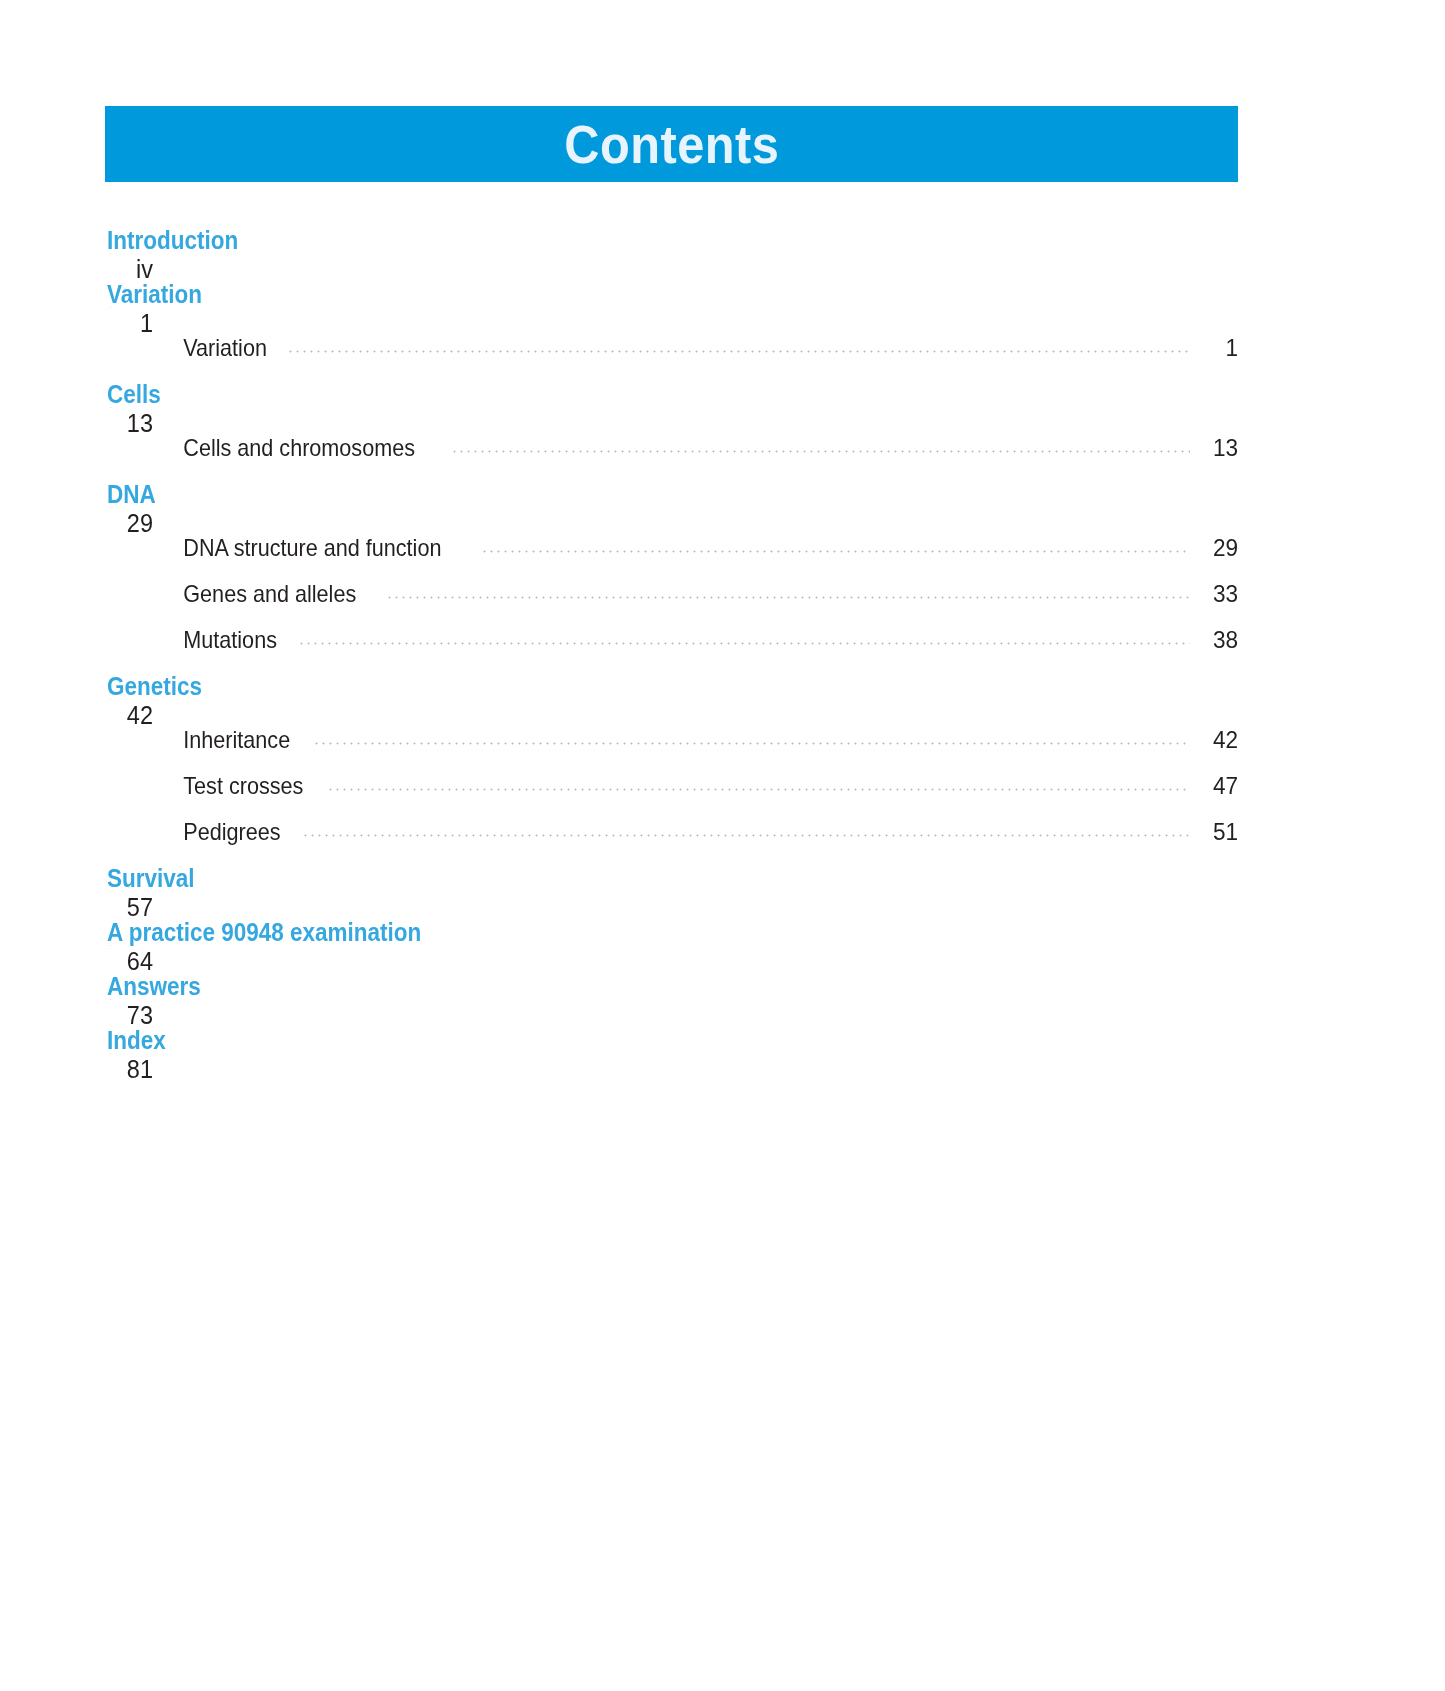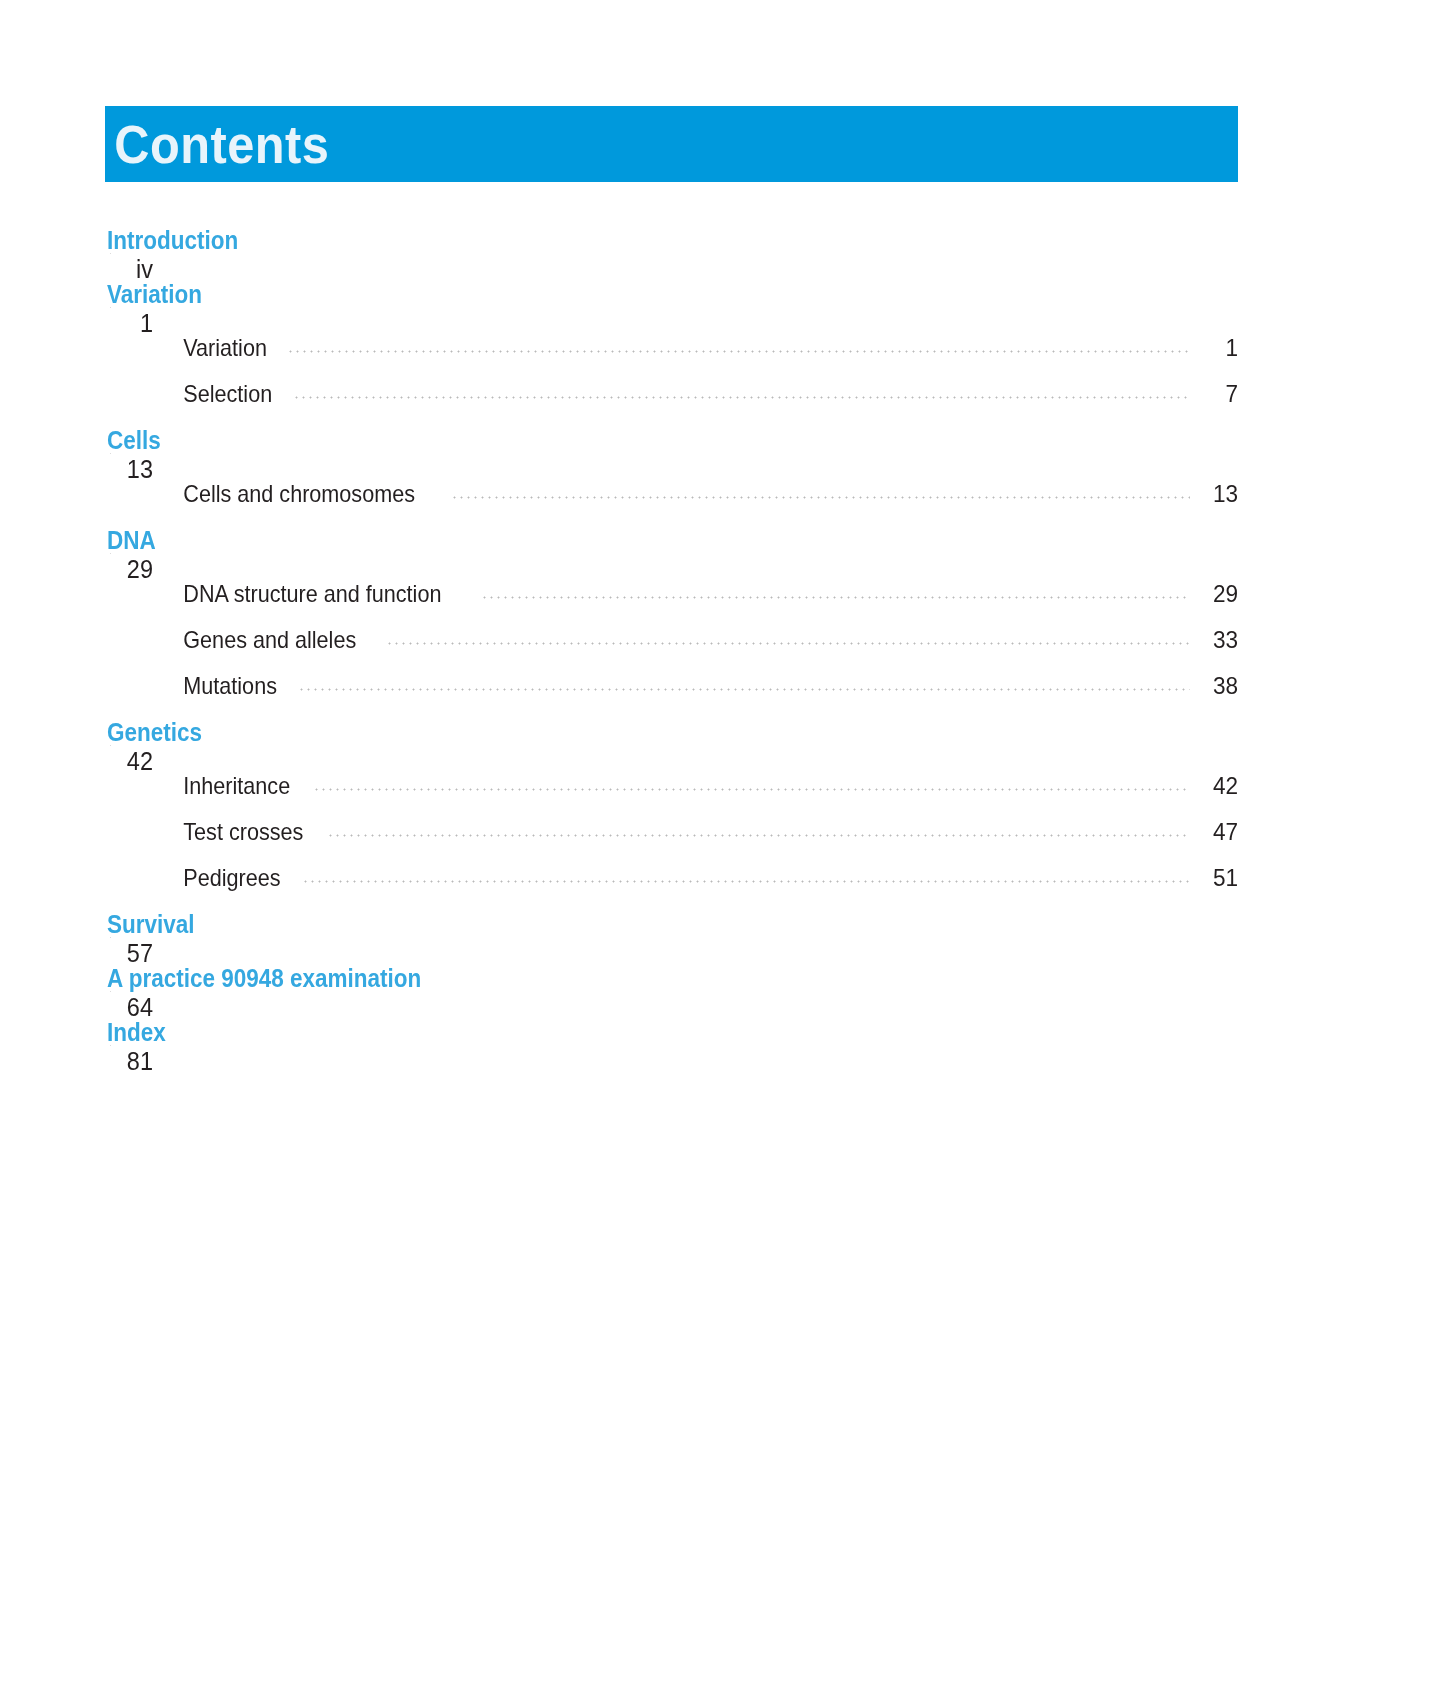--- a/index.html
+++ b/index.html
@@ -25,20 +25,21 @@
   
   .header-band {
     position: absolute;
     left: 105px;
     top: 106px;
     width: 1133px;
     height: 76px;
     background: #0099dc;
     display: flex;
     align-items: center;
+    justify-content: center;
   }
   .header-title {
     color: #e8f4fb;
     font-size: 53px;
     font-weight: bold;
     letter-spacing: 0.5px;
     line-height: 1;
     font-family: "Liberation Sans", sans-serif;
     transform: scaleX(0.92);
     transform-origin: center;
@@ -148,25 +149,20 @@
       <div class="toc-row level-main">
         <span class="toc-label">Variation</span>
         <span class="toc-leader"></span>
         <span class="toc-page">1</span>
       </div>
       <div class="toc-row level-sub">
         <span class="toc-label">Variation</span>
         <span class="toc-leader"></span>
         <span class="toc-page">1</span>
       </div>
-      <div class="toc-row level-sub">
-        <span class="toc-label">Selection</span>
-        <span class="toc-leader"></span>
-        <span class="toc-page">7</span>
-      </div>
       <div class="toc-row level-main">
         <span class="toc-label">Cells</span>
         <span class="toc-leader"></span>
         <span class="toc-page">13</span>
       </div>
       <div class="toc-row level-sub">
         <span class="toc-label">Cells and chromosomes</span>
         <span class="toc-leader"></span>
         <span class="toc-page">13</span>
       </div>
@@ -214,19 +210,24 @@
         <span class="toc-label">Survival</span>
         <span class="toc-leader"></span>
         <span class="toc-page">57</span>
       </div>
       <div class="toc-row level-main">
         <span class="toc-label">A practice 90948 examination</span>
         <span class="toc-leader"></span>
         <span class="toc-page">64</span>
       </div>
       <div class="toc-row level-main">
+        <span class="toc-label">Answers</span>
+        <span class="toc-leader"></span>
+        <span class="toc-page">73</span>
+      </div>
+      <div class="toc-row level-main">
         <span class="toc-label">Index</span>
         <span class="toc-leader"></span>
         <span class="toc-page">81</span>
       </div>
     </div>
 
 </div>
 
 </body></html>

